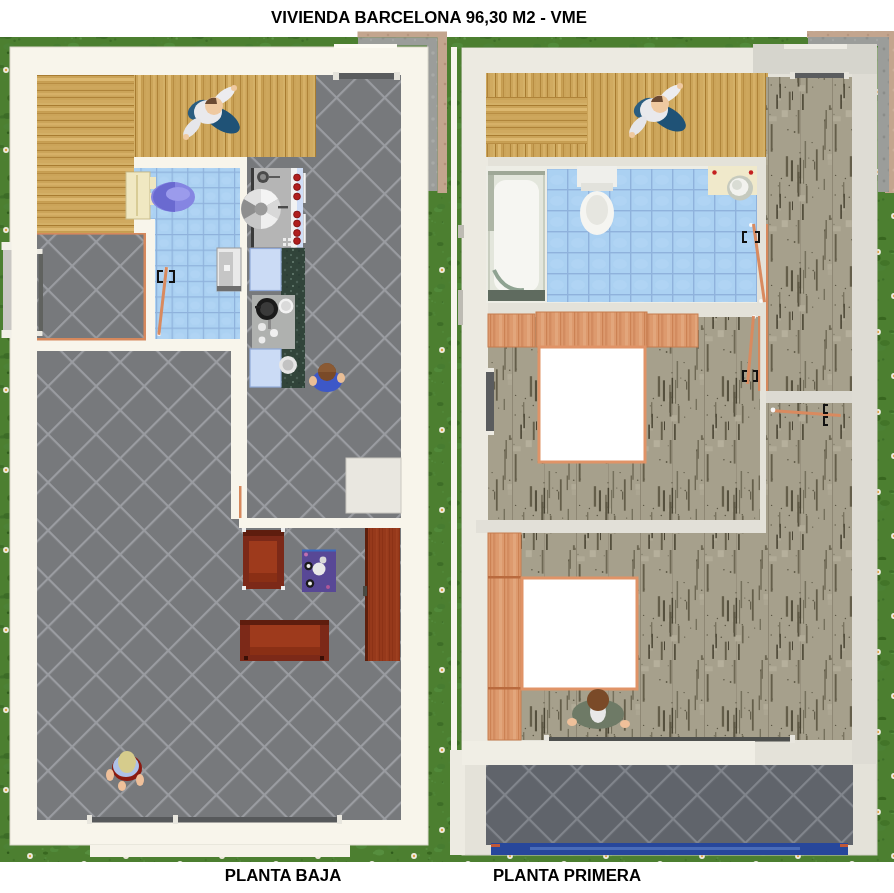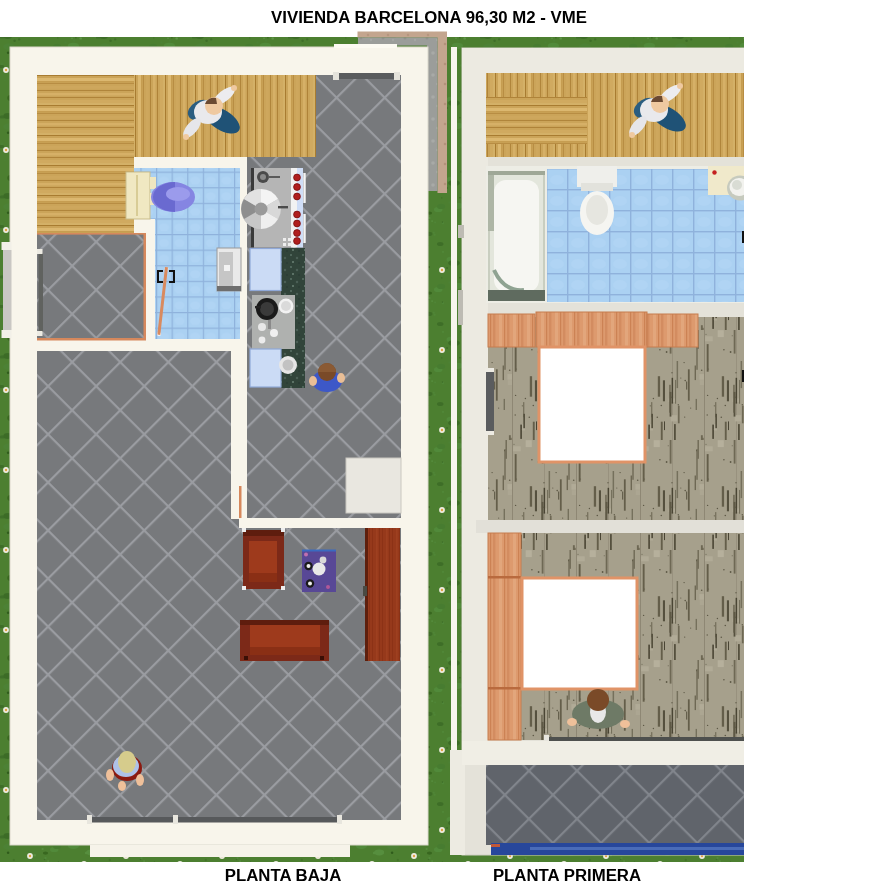--- a/index.html
+++ b/index.html
@@ -1,16 +1,16 @@
 <!DOCTYPE html>
 <html><head>
 <meta charset="utf-8">
 <style>
 html,body{margin:0;padding:0;background:#fff;}
-#wrap{position:relative;width:744px;height:893px;overflow:hidden;font-family:"Liberation Sans",sans-serif;}
+#wrap{position:relative;width:894px;height:893px;overflow:hidden;font-family:"Liberation Sans",sans-serif;}
 svg{display:block;}
 </style>
 </head>
 <body>
 <div id="wrap">
 <svg width="894" height="893" viewBox="0 0 894 893">
 <defs>
 
 <pattern id="grass" width="96" height="80" patternUnits="userSpaceOnUse">
   <rect width="96" height="80" fill="#4C7F30"></rect>

